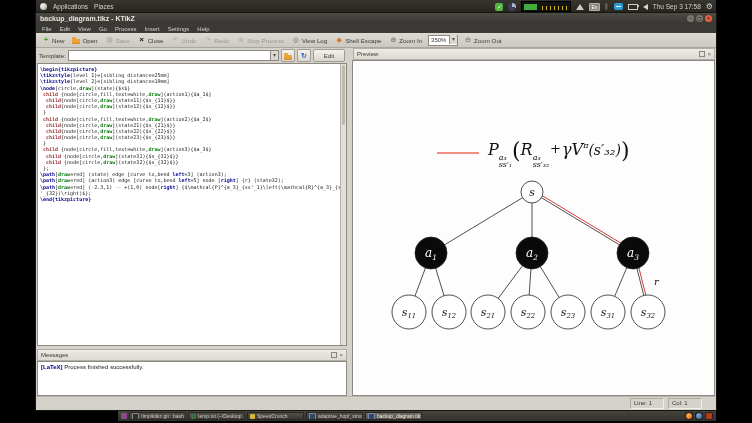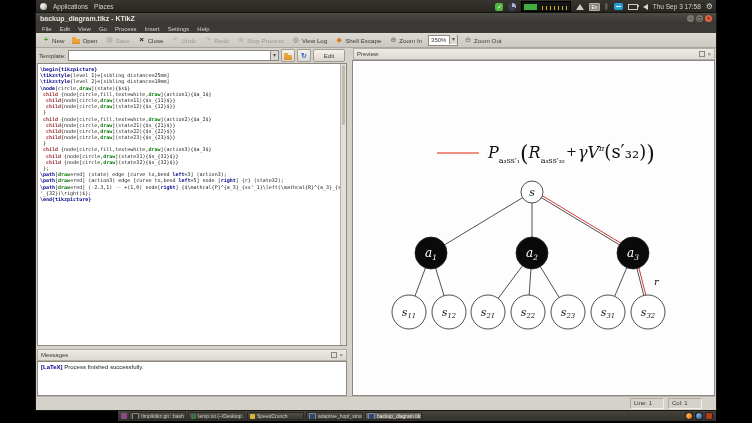--- a/index.html
+++ b/index.html
@@ -98,25 +98,25 @@
   .statusbar{position:absolute;left:0;bottom:0;right:0;height:13px;background:#d5d1cb;border-top:1px solid #b8b4ac;
     display:flex;align-items:center;justify-content:flex-end;gap:4px;font-size:6px;color:#3a3a38;padding-right:14px}
   .sb-cell{border:1px solid;border-color:#b0aca4 #f2efe9 #f2efe9 #b0aca4;padding:0 5px 0 3px;height:9px;line-height:8px;min-width:24px}
 
   
   .formula-row{position:absolute;left:84px;top:76px;height:32px;display:flex;align-items:center;
     font-family:"DejaVu Serif",serif;color:#111}
   .red-rule{width:42px;height:1.6px;background:#f09083;margin-right:9px;flex:none}
   .fwrap{display:inline-block;white-space:nowrap}
   .fx{font-size:16px;font-style:italic}
-  .scr{display:inline-flex;vertical-align:-5px;line-height:6.8px;font-size:8px;}
+  .scr{display:inline-flex;flex-direction:column;vertical-align:-5px;line-height:6.8px;font-size:8px;font-style:italic}
   .bigp{font-size:22px;vertical-align:-3px}
   .plus{font-size:13px;vertical-align:2px;padding:0 1px}
   .supo{font-size:8px;vertical-align:7px;font-style:italic}
-  .arg{font-size:18px;}
+  .arg{font-size:14px;font-style:italic}
   svg.diagram{position:absolute;left:0;top:0}
 
   
   .taskbar{position:absolute;left:82px;top:411px;width:598px;height:10px;
     background:linear-gradient(#45433d,#32302b);display:flex;align-items:center;gap:2px;padding:0 3px;box-sizing:border-box}
   .tb-showdesk{width:6px;height:6px;background:#8a4a8a;border-radius:1px;flex:none}
   .tb-item{width:57px;height:8px;background:linear-gradient(#504e48,#3a3833);border:1px solid #282722;border-radius:1px;
     color:#cfccc4;font-size:5px;display:flex;align-items:center;gap:2px;padding:0 2px;overflow:hidden;white-space:nowrap;flex:none;box-sizing:border-box}
   .tb-item.active{background:linear-gradient(#6e6c63,#56544c);color:#f2efe8}
   .tbi{width:5px;height:5px;border-radius:1px;flex:none}

